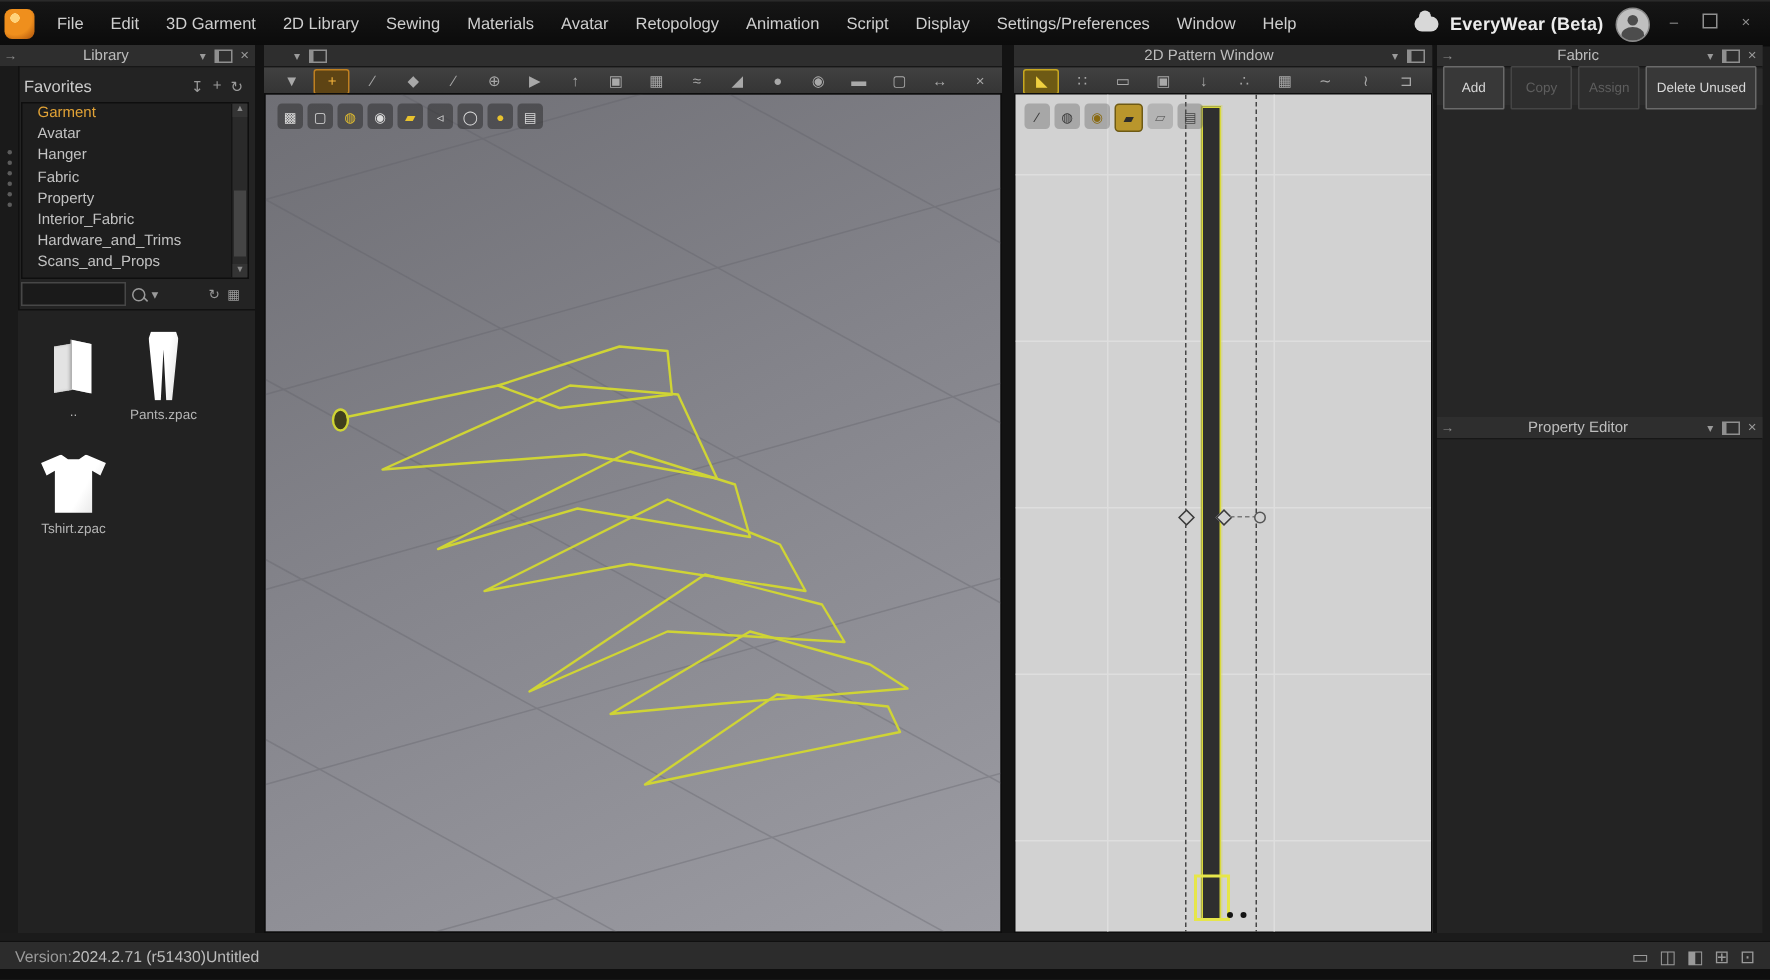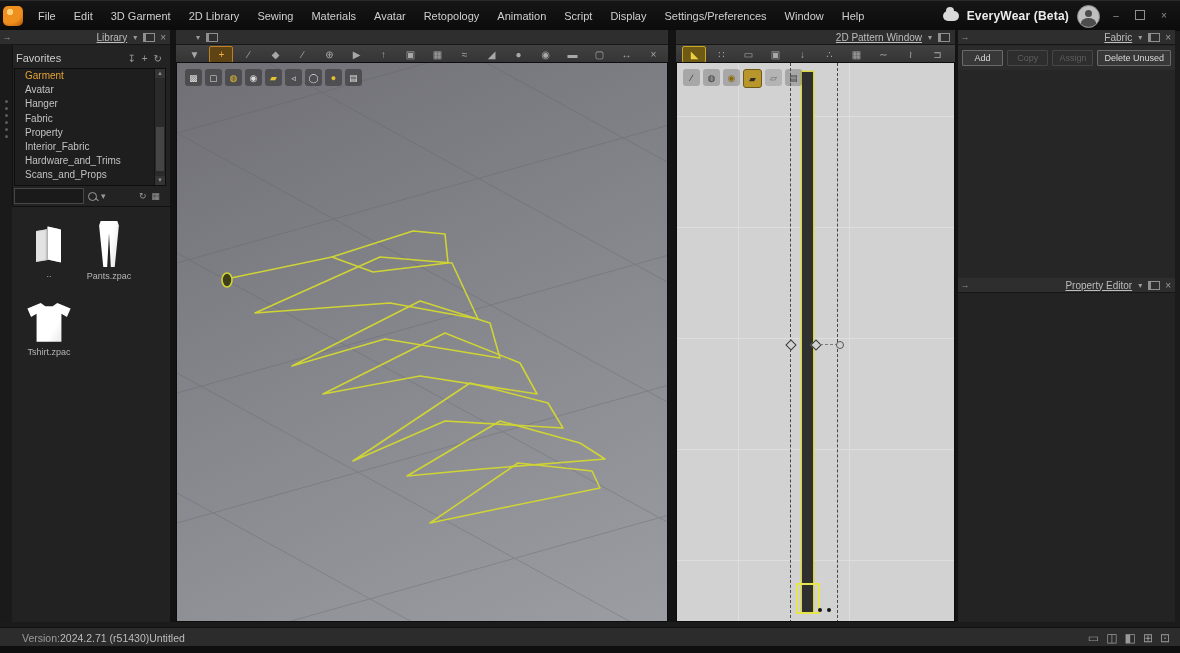--- a/index.html
+++ b/index.html
@@ -19,21 +19,21 @@
   #brand{font-size:12px;font-weight:bold;color:#ececec;letter-spacing:.2px;}
   #avatar{width:21px;height:21px;border-radius:50%;background:#bfbfbf;position:relative;overflow:hidden;border:1px solid #888;}
   #avatar .head{position:absolute;left:7px;top:4px;width:7px;height:7px;border-radius:50%;background:#4c4c4c;}
   #avatar .body{position:absolute;left:3px;top:12px;width:15px;height:10px;border-radius:50% 50% 0 0;background:#4c4c4c;}
   .winbtn{font-size:10px;color:#8f8f8f;width:16px;text-align:center;line-height:30px;}
   .restore-ic{width:8px;height:8px;border:1px solid #8f8f8f;display:inline-block;position:relative;top:1px;}
   
   .panel-header{height:14px;background:#2e2e2e;border-bottom:1px solid #171717;display:flex;
                 align-items:center;font-size:10px;color:#bdbdbd;}
   .ph-arrow{width:14px;text-align:center;font-size:9px;color:#8f8f8f;}
-  .ph-title{flex:1;text-align:right;text-decoration:underline;}
+  .ph-title{flex:1;text-align:center;}
   .ph-drop{font-size:8px;color:#9a9a9a;padding:0 6px;}
   .popout-ic{width:8px;height:7px;border:1px solid #8f8f8f;border-left-width:3px;display:inline-block;margin-right:5px;}
   .close-x{font-size:10px;color:#9a9a9a;margin-right:4px;}
   .splitter{background:#131313;}
   
   #library{left:0;top:30px;width:170px;height:592px;background:#232323;}
   #lib-strip{left:0;top:44px;width:12px;height:578px;background:#1a1a1a;border-right:1px solid #111;}
   .strip-dot{width:3px;height:3px;border-radius:50%;background:#5c5c5c;margin:4px auto;}
   #fav-row{left:12px;top:48px;width:158px;height:16px;display:flex;align-items:flex-end;font-size:11px;color:#cccccc;padding-left:4px;box-sizing:border-box;}
   #fav-icons{margin-left:auto;display:flex;gap:6px;padding-right:8px;font-size:10px;color:#9a9a9a;}
@@ -82,36 +82,36 @@
   #piece{position:absolute;left:124px;top:8px;width:11px;height:540px;background:#2f2f2f;
          border:1px solid #d9d93a;box-shadow:0 0 0 1px rgba(217,217,58,.35);}
   #piece-sel{position:absolute;left:119px;top:520px;width:20px;height:27px;border:2px solid #e6e64a;}
   .hdl{position:absolute;width:6px;height:6px;border:1px solid #3a3a3a;background:#d2d2d2;transform:rotate(45deg);}
   .hdl-circ{position:absolute;width:6px;height:6px;border:1px solid #555;border-radius:50%;background:#d2d2d2;}
   #hdl-link{position:absolute;left:143px;top:281px;width:18px;height:0;border-top:1px dashed #7a7a7a;}
   .dot{position:absolute;width:4px;height:4px;border-radius:50%;background:#151515;}
   
   #fabric{left:958px;top:30px;width:217px;height:248px;background:#262626;}
   #fab-btns{position:absolute;left:0;top:16px;width:217px;height:24px;display:flex;align-items:center;gap:4px;padding:0 4px;box-sizing:border-box;background:#2b2b2b;}
-  .fab-btn{flex:1;height:16px;background:#383838;border:1px solid #6a6a6a;color:#d8d8d8;font-size:9px;
+  .fab-btn{flex:1;height:29px;background:#383838;border:1px solid #6a6a6a;color:#d8d8d8;font-size:9px;
            display:flex;align-items:center;justify-content:center;border-radius:1px;white-space:nowrap;}
   .fab-btn.disabled{border-color:#454545;color:#5e5e5e;background:#2e2e2e;}
   #fab-list{position:absolute;left:0;top:40px;width:217px;height:208px;background:#1f1f1f;}
   .fab-item{position:absolute;left:0;width:205px;height:34px;display:flex;align-items:center;}
   .fab-check{width:30px;text-align:center;font-size:11px;color:#e6c22a;}
   .fab-swatch{width:22px;height:22px;border:1px solid #777;}
   .fab-name{font-size:9.5px;color:#c8c8c8;margin-left:10px;}
   
   #propeditor{left:958px;top:278px;width:217px;height:349px;background:#232323;}
   
   #midband{left:0;top:622px;width:1180px;height:5px;background:#1b1b1b;}
   #expander{left:604px;top:628px;font-size:9px;color:#8c8c8c;}
   #statusbar{left:0;top:627px;width:1180px;height:19px;background:#2c2c2c;border-top:1px solid #101010;
              display:flex;align-items:center;font-size:10.5px;}
-  #statusbar .lab{color:#9a9a9a;margin-left:22px;text-align:center;}
+  #statusbar .lab{color:#9a9a9a;margin-left:10px;text-align:center;}
   #statusbar .val{color:#bdbdbd;}
   #layout-ics{margin-left:auto;display:flex;gap:7px;padding-right:10px;font-size:12px;color:#9a9a9a;}
   #bottomstrip{left:0;top:646px;width:1180px;height:7px;background:#0f0f0f;}
 </style>
 </head>
 <body>
 
 <div id="titlebar" class="abs">
   <div id="logo"></div>
   <span class="menu-item">File</span>

